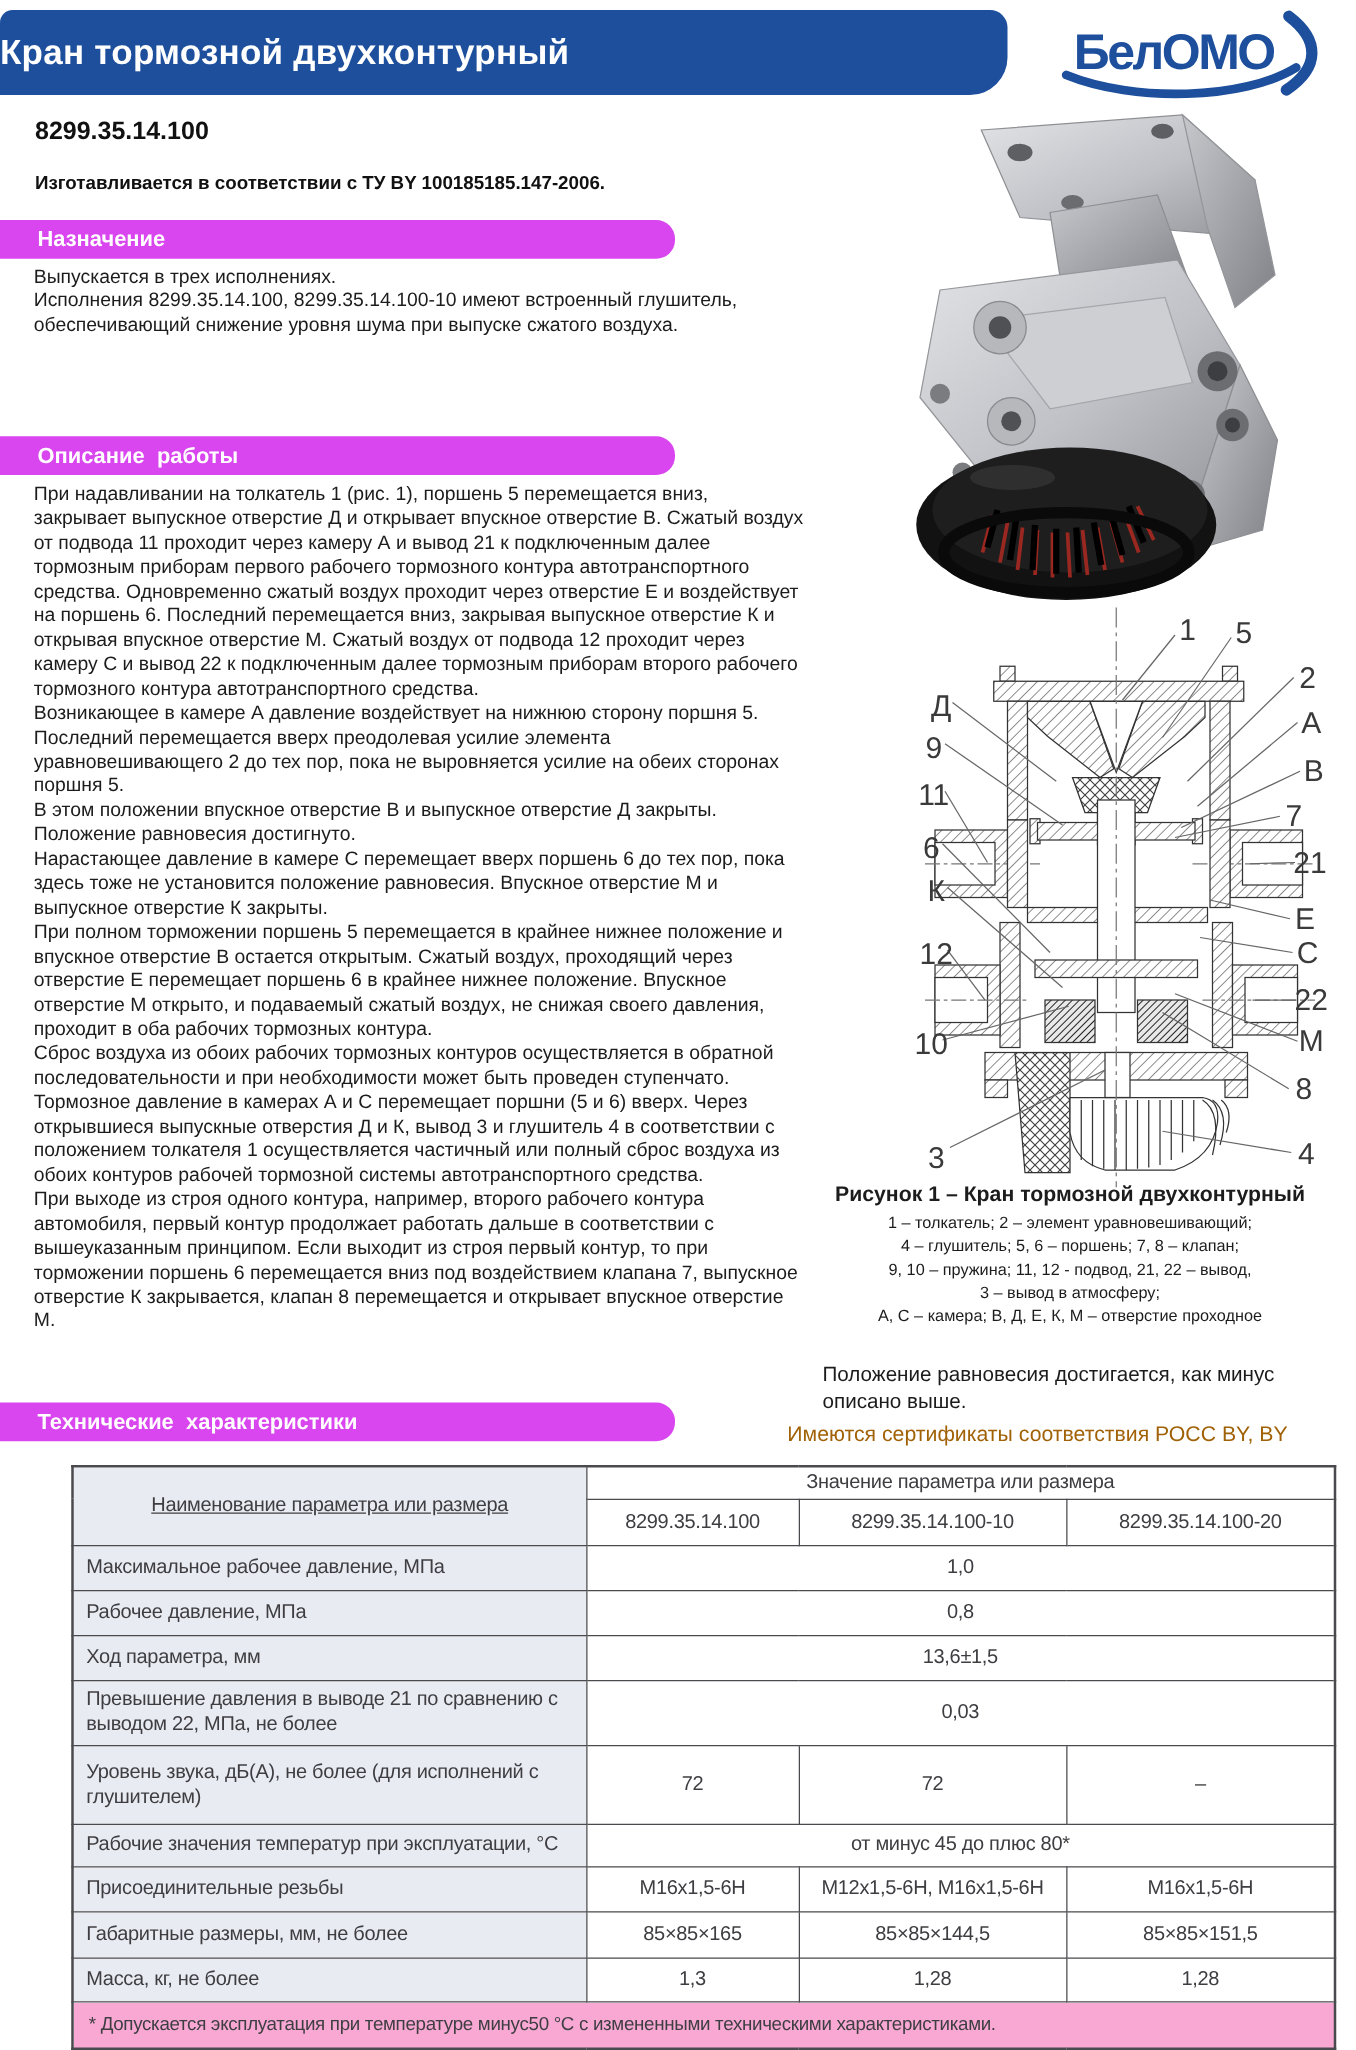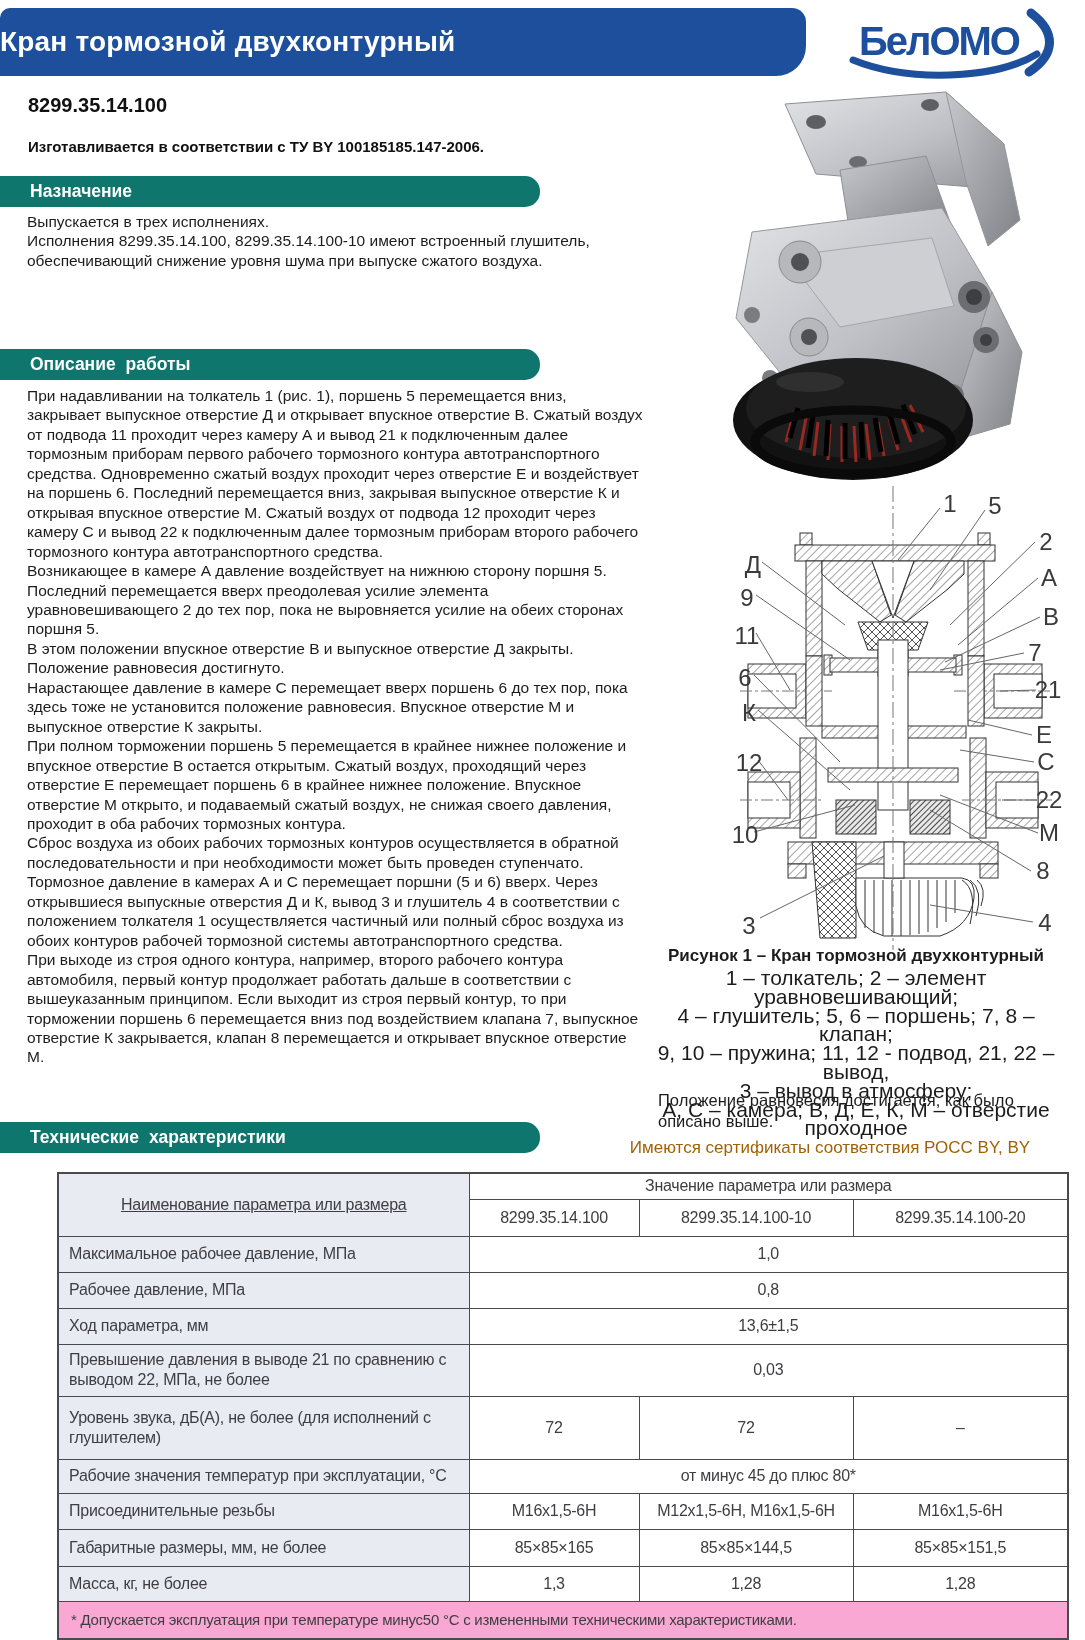--- a/index.html
+++ b/index.html
@@ -8,40 +8,40 @@
   
   .header-bar{position:absolute;left:0;top:8px;width:806px;height:68px;background:#1d4f9c;
     border-radius:10px 14px 30px 0;display:flex;align-items:center;box-sizing:border-box;}
   .header-bar .title{color:#fff;font-size:28px;font-weight:bold;letter-spacing:0.2px;}
   .logo{position:absolute;left:845px;top:6px;width:212px;height:74px;}
 
   .model-number{position:absolute;left:28px;top:94px;font-size:20px;font-weight:bold;color:#111;}
   .tu-note{position:absolute;left:28px;top:138px;font-size:15px;font-weight:bold;color:#111;}
 
   
-  .section-bar{position:absolute;left:0;width:540px;height:31px;background:#0f766e;
+  .section-bar{position:absolute;left:0;width:540px;height:31px;background:#d946ef;
     border-radius:0 15px 15px 0;display:flex;align-items:center;box-sizing:border-box;padding-left:30px;}
   .section-bar span{color:#fff;font-size:17.5px;font-weight:bold;word-spacing:5px;}
   #bar-purpose{top:176px;}
   #bar-operation{top:349px;}
   #bar-specs{top:1122px;}
 
   
   .purpose-text{position:absolute;left:27px;top:212px;width:578px;font-size:15.5px;line-height:19.4px;color:#1c1c1c;}
   .purpose-text .lead{font-weight:bold;margin:0;}
   .purpose-text p{margin:0;}
   .operation-text{position:absolute;left:27px;top:386px;width:616px;font-size:15.5px;line-height:19.45px;color:#1c1c1c;}
   .operation-text p{margin:0;}
 
   
   .photo-wrap{position:absolute;left:690px;top:90px;width:335px;height:392px;}
   .diagram-wrap{position:absolute;left:695px;top:478px;width:390px;height:472px;}
   .figure-caption{position:absolute;left:640px;top:946px;width:432px;text-align:center;color:#1c1c1c;}
   .figure-caption .cap-title{font-size:17px;font-weight:bold;margin:0 0 3px 0;}
-  .figure-caption .cap-line{font-size:21px;line-height:18.8px;margin:0;}
+  .figure-caption .cap-line{font-size:13px;line-height:18.8px;margin:0;}
   .equilibrium-note{position:absolute;left:658px;top:1090px;width:392px;font-size:16.5px;line-height:21px;color:#1c1c1c;}
   .certificates-note{position:absolute;left:615px;top:1138px;width:430px;text-align:center;font-size:17px;color:#a16207;}
 
   
   #spec-table{position:absolute;left:57px;top:1172px;width:1010px;border-collapse:collapse;table-layout:fixed;
     color:#3e3e42;font-size:16px;letter-spacing:-0.25px;border:2px solid #4a4a4e;}
   #spec-table td{border:1px solid #4a4a4e;overflow:hidden;}
   #spec-table .shade{background:#e9ebf2;}
   #spec-table .name{text-align:left;padding:2px 10px;line-height:1.22;}
   #spec-table .val{text-align:center;background:#fff;margin-top:15px;}
@@ -293,21 +293,21 @@
 
   <div class="figure-caption">
     <p class="cap-title">Рисунок 1 – Кран тормозной двухконтурный</p>
     <p class="cap-line">1 – толкатель; 2 – элемент уравновешивающий;</p>
     <p class="cap-line">4 – глушитель; 5, 6 – поршень; 7, 8 – клапан;</p>
     <p class="cap-line">9, 10 – пружина; 11, 12 - подвод, 21, 22 – вывод,</p>
     <p class="cap-line">3 – вывод в атмосферу;</p>
     <p class="cap-line">А, С – камера; В, Д, Е, К, М – отверстие проходное</p>
   </div>
 
-  <div class="equilibrium-note">Положение равновесия достигается, как было описано выше.</div>
+  <div class="equilibrium-note">Положение равновесия достигается, как минус описано выше.</div>
   <div class="certificates-note">Имеются сертификаты соответствия РОСС BY, BY</div>
 
   <div class="section-bar" id="bar-specs">
     <span>Технические характеристики</span>
   </div>
 
   <table id="spec-table">
     <colgroup>
         <col style="width:411px">
         <col style="width:170px">

